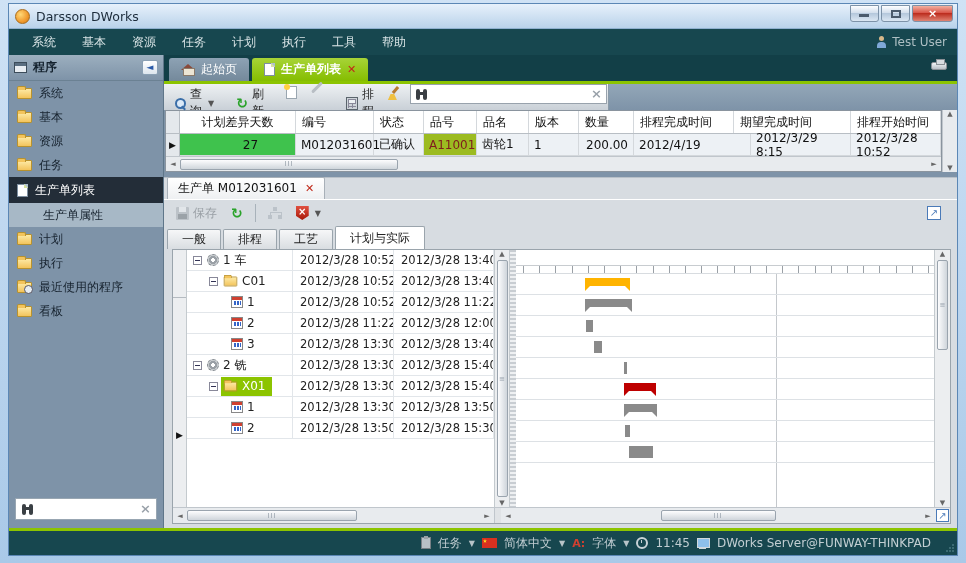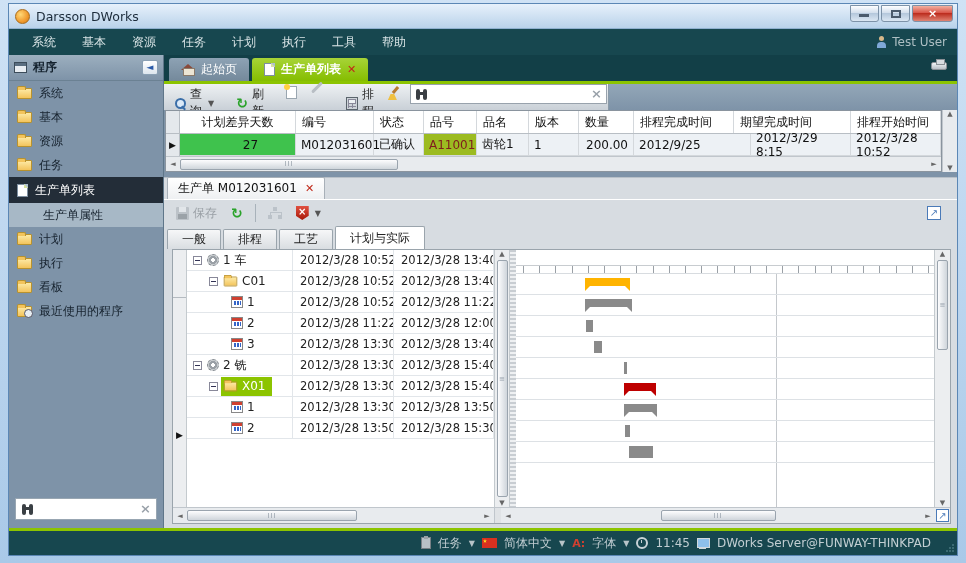--- a/index.html
+++ b/index.html
@@ -247,26 +247,26 @@
             </div>
             <div class="side-item  ">
               <span class="i-folder"></span>
               <span>计划</span>
             </div>
             <div class="side-item  ">
               <span class="i-folder"></span>
               <span>执行</span>
             </div>
             <div class="side-item  ">
+              <span class="i-folder i-fclock"></span>
+              <span>最近使用的程序</span>
+            </div>
+            <div class="side-item  ">
               <span class="i-folder"></span>
               <span>看板</span>
-            </div>
-            <div class="side-item  ">
-              <span class="i-folder i-fclock"></span>
-              <span>最近使用的程序</span>
             </div>
           </div>
       <div class="side-spacer"></div>
       <div class="side-search">
         <span class="i-binoc"></span>
         <input class="search-input sp" value="" style="">
         <span class="i-clear">×</span>
       </div>
     </div>
 
@@ -343,21 +343,21 @@
                   <div class="g-marker">
                     <span class="marker">▶</span>
                   </div>
                   <div class="g-cell c-green" style="width:116px;padding-left:31px;">27</div>
                   <div class="g-cell " style="width:78px;">M012031601</div>
                   <div class="g-cell " style="width:50px;">已确认</div>
                   <div class="g-cell c-olive" style="width:53px;">A11001</div>
                   <div class="g-cell " style="width:52px;">齿轮1</div>
                   <div class="g-cell " style="width:50px;">1</div>
                   <div class="g-cell c-num" style="width:55px;">200.00</div>
-                  <div class="g-cell " style="width:117px;">2012/9/25</div>
+                  <div class="g-cell " style="width:117px;">2012/4/19</div>
                   <div class="g-cell " style="width:100px;">2012/3/29 8:15</div>
                   <div class="g-cell " style="flex:1;">2012/3/28 10:52</div>
                 </div>
               </div>
           <div style="flex:1;background:#fff"></div>
           <div class="hscroll">
             <span class="sarrow">◄</span>
             <div class="sthumb" style="width:218px">III</div>
             <div style="flex:1"></div>
             <span class="sarrow">►</span>

